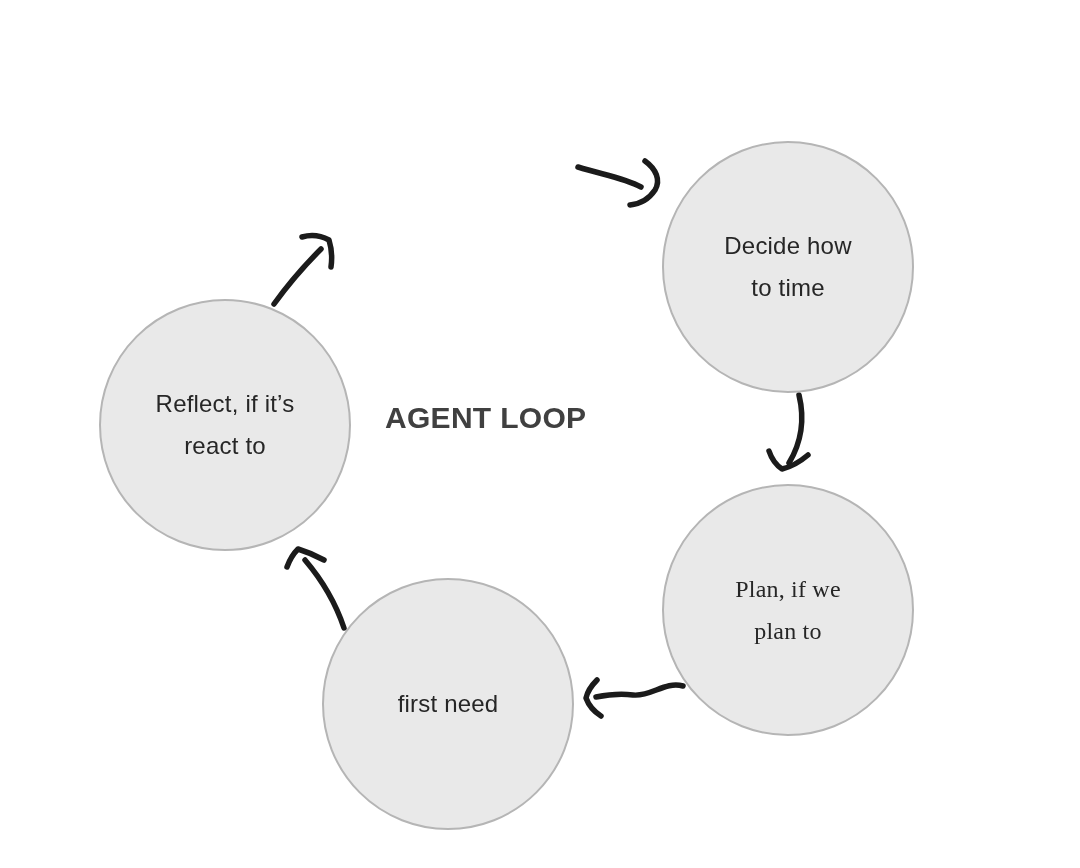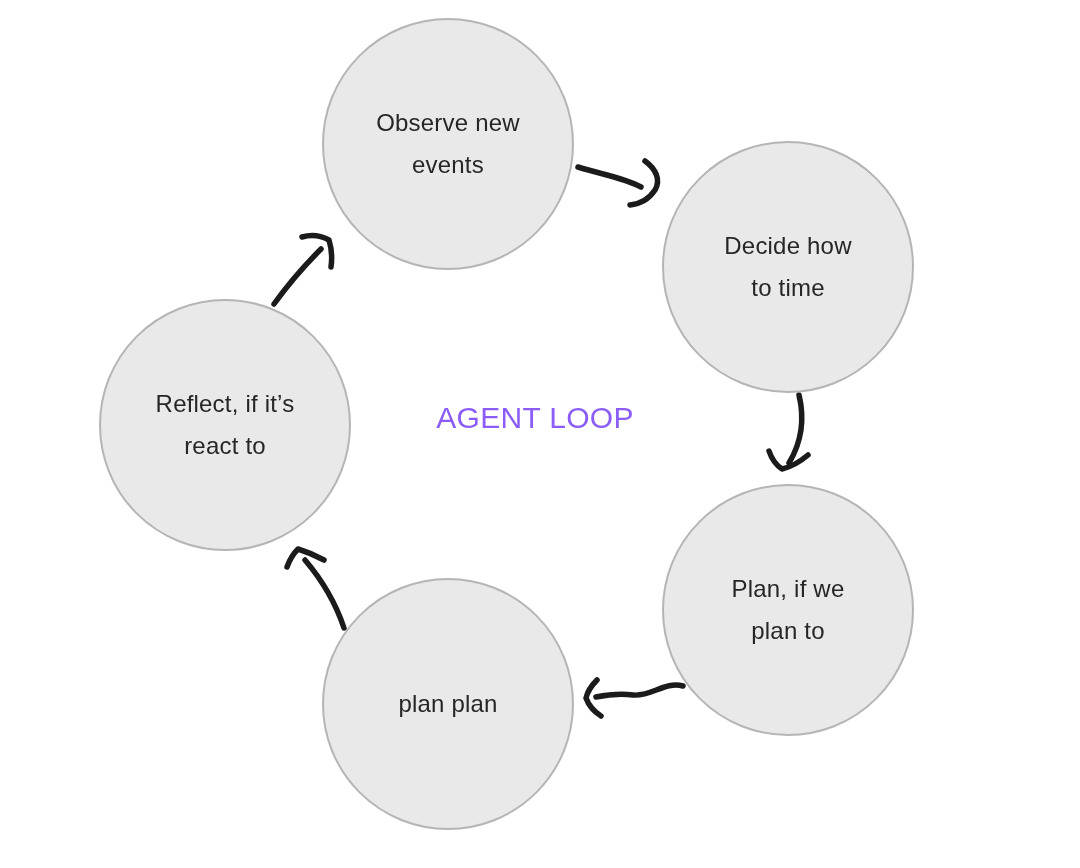--- a/index.html
+++ b/index.html
@@ -42,33 +42,32 @@
     align-items: center;
     justify-content: center;
     text-align: center;
     color: #262626;
     font-size: 24px;
     line-height: 42px;
     letter-spacing: 0.2px;
   }
   .node-observe { left: 322px; top: 18px; }
   .node-decide  { left: 662px; top: 141px; text-align: center; }
-  .node-plan    { left: 662px; top: 484px; }
+  .node-plan    { left: 662px; top: 484px; font-family: Liberation Serif, serif; }
   .node-carry   { left: 322px; top: 578px; }
   .node-reflect { left: 99px;  top: 299px; }
   .loop-title {
     position: absolute;
     left: 385px;
     top: 399px;
     width: 300px;
-    text-align: center;
     font-size: 30px;
     line-height: 38px;
-    font-weight: 400;
-    color: #8b5cf6;
+    font-weight: 700;
+    color: #404040;
     letter-spacing: 0.3px;
   }
 </style>
 </head>
 <body>
 
 <div class="canvas">
 
   <svg class="arrows" viewBox="0 0 1080 868" xmlns="http://www.w3.org/2000/svg" aria-hidden="true">
     <g>
@@ -86,37 +85,33 @@
     <g>
       <path d="M 344 628 C 335 601 322 580 305 560" stroke="#1b1b1b"></path>
       <path d="M 287 567 Q 291 556 298 549 Q 311 553 324 560" stroke="#1b1b1b"></path>
     </g>
     <g>
       <path d="M 274 304 C 287 286 304 266 321 249" stroke="#1b1b1b"></path>
       <path d="M 302 237 Q 316 233 329 240 Q 333 253 331 267" stroke="#1b1b1b"></path>
     </g>
   </svg>
 
-  <div class="node node-observe">
-    <span class="line">Observe new</span>
-    <span class="line">events</span>
-  </div>
 
   <div class="node node-decide">
     <span class="line">Decide how</span>
     <span class="line">to time</span>
   </div>
 
   <div class="node node-plan">
     <span class="line">Plan, if we</span>
     <span class="line">plan to</span>
   </div>
 
   <div class="node node-carry">
-    <span class="line">plan plan</span>
+    <span class="line">first need</span>
   </div>
 
   <div class="node node-reflect">
     <span class="line">Reflect, if it’s</span>
     <span class="line">react to</span>
   </div>
 
   <div class="loop-title">AGENT LOOP</div>
 
 </div>

